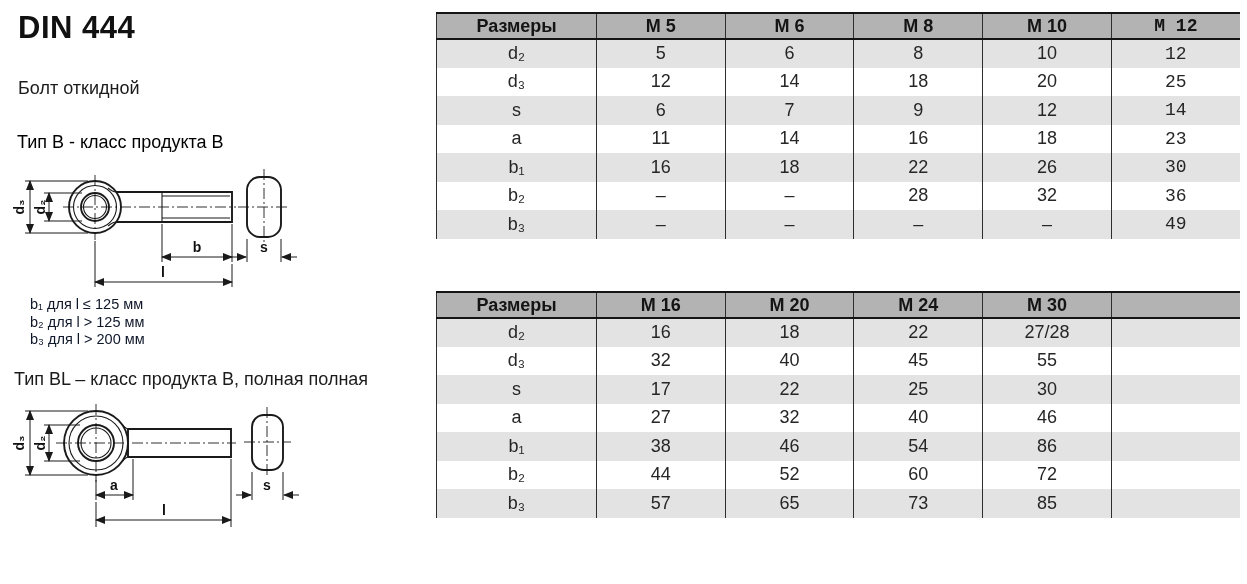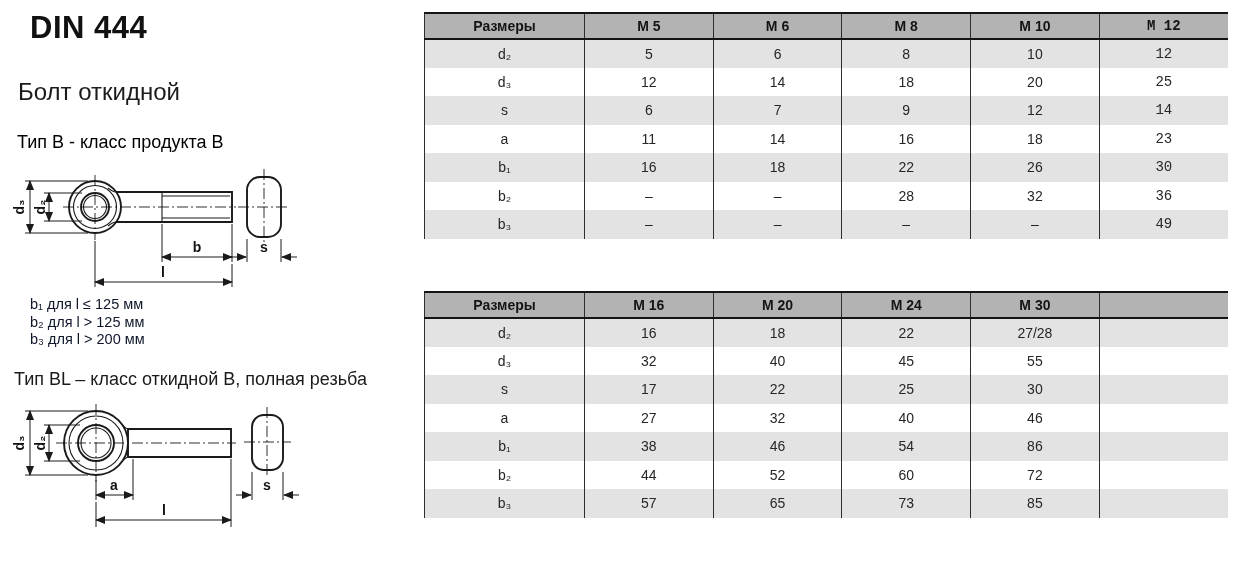--- a/index.html
+++ b/index.html
@@ -1,41 +1,41 @@
 <!DOCTYPE html>
 <html><head>
 <meta charset="utf-8">
 <style>
   * { margin:0; padding:0; box-sizing:border-box; }
   html,body { width:1247px; height:584px; background:#ffffff; overflow:hidden; }
   body { position:relative; font-family:"Liberation Sans","DejaVu Sans",sans-serif; color:#262626; }
 
   
-  .doc-title   { position:absolute; left:18px; top:10px;  font-size:31px; font-weight:bold; color:#111; letter-spacing:0.5px;margin-left:12px; }
-  .doc-subtitle{ position:absolute; left:18px; top:78px;  font-size:24px; color:#1b1b1b; }
+  .doc-title   { position:absolute; left:18px; top:10px;  font-size:31px; font-weight:bold; color:#111; letter-spacing:0.5px; }
+  .doc-subtitle{ position:absolute; left:18px; top:78px;  font-size:18px; color:#1b1b1b; }
   .type-b      { position:absolute; left:17px; top:132px; font-size:18px; color:#000000; }
   .notes       { position:absolute; left:30px; top:296px; font-size:14.5px; line-height:17.5px; color:#0f172a; }
   .type-bl     { position:absolute; left:14px; top:369px; font-size:18px; color:#1b1b1b; }
 
   
   .drw { position:absolute; left:0; }
   #drw-b  { top:160px; }
   #drw-bl { top:398px; }
   .drw line, .drw path, .drw rect, .drw circle { stroke:#1a1a1a; fill:none; }
   .o2 { stroke-width:1.9; }          
   .o1 { stroke-width:1.1; }          
   .dim { stroke-width:1; }           
   .cl  { stroke-width:0.9; stroke-dasharray:11 3 2 3; } 
   .drw text { fill:#111; stroke:none; font-size:14px; font-weight:bold;
               font-family:"Liberation Sans","DejaVu Sans",sans-serif; }
   .drw marker path { fill:#1a1a1a; stroke:none; }
 
   
-  table.spec { position:absolute; left:424px; width:804px; border-collapse:collapse;
-               table-layout:fixed; font-size:14px; color:#262626; }
+  table.spec { position:absolute; left:436px; width:804px; border-collapse:collapse;
+               table-layout:fixed; font-size:18px; color:#262626; }
   #table1 { top:12px; }
   #table2 { top:291px; }
   table.spec col.c-lbl { width:160px; }
   table.spec th { background:#b3b3b3; border-top:2.5px solid #141414; border-bottom:2.5px solid #141414;
                   height:26px; font-weight:bold; text-align:center; color:#141414; }
   table.spec td { height:28.5px; text-align:center; }
   table.spec th, table.spec td { border-right:1.5px solid #2e2e2e; }
   table.spec th:last-child, table.spec td:last-child { border-right:none;font-family:Liberation Mono, monospace; }
   table.spec th:first-child, table.spec td:first-child { border-left:1.5px solid #2e2e2e; }
   table.spec tbody tr:nth-child(odd) td { background:#e3e3e3; }
@@ -106,21 +106,21 @@
     <text x="264" y="92" text-anchor="middle">s</text>
   </g>
 </svg>
 
 <div class="notes">
   <div>b₁ для l ≤ 125 мм</div>
   <div>b₂ для l &gt; 125 мм</div>
   <div>b₃ для l &gt; 200 мм</div>
 </div>
 
-<div class="type-bl">Тип BL – класс откидной B, полная резьба</div>
+<div class="type-bl">Тип BL – класс продукта B, полная полная</div>
 
 <svg id="drw-bl" class="drw" width="310" height="135" viewBox="0 0 310 135">
   <defs>
     <marker id="arrB" viewBox="0 0 10 8" refX="9" refY="4" markerWidth="10" markerHeight="8" orient="auto-start-reverse">
       <path d="M0,0 L10,4 L0,8 z"></path>
     </marker>
   </defs>
   <g>
     <circle class="o2" cx="96" cy="45" r="32"></circle>
     <circle class="o1" cx="96" cy="45" r="27"></circle>

